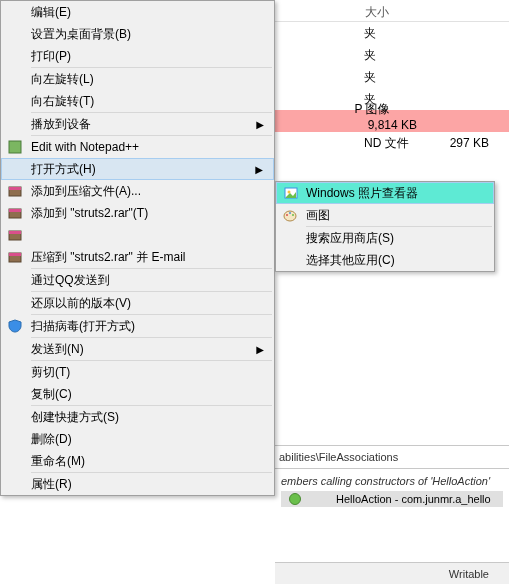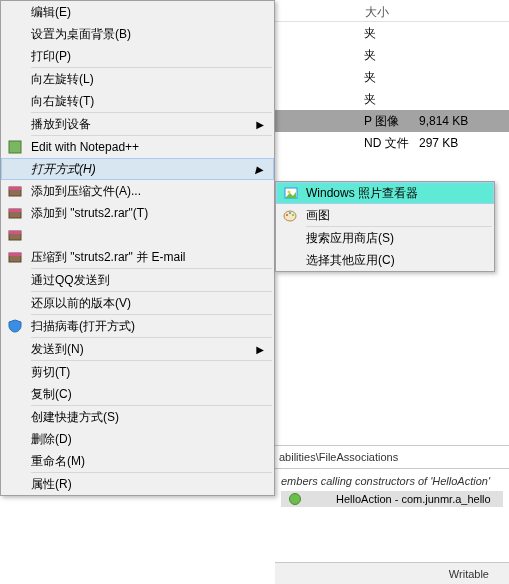--- a/index.html
+++ b/index.html
@@ -31,21 +31,20 @@
     padding-left: 30px;
     padding-right: 10px;
     position: relative;
     cursor: default;
   }
   .context-menu .item.hover {
     background: #d8e6f2;
     border: 1px solid #a7cdf0;
     padding-left: 29px;
     padding-right: 9px;
-    font-style: italic;
   }
   .context-menu .sep {
     height: 1px;
     background: #d7d7d7;
     margin-left: 30px;
     margin-right: 2px;
   }
   .context-menu .icon {
     position: absolute;
     left: 6px;
@@ -126,24 +125,25 @@
     align-items: center;
     height: 22px;
     padding-right: 20px;
   }
   .explorer .row .type {
     width: 55px;
     text-align: left;
   }
   .explorer .row .size {
     width: 70px;
-    text-align: left;
+    text-align: right;
   }
   .explorer .row.sel {
-    background: #a3a3a3;
+    background: #fca5a5;
+    flex-direction: column;
   }
 
   
   .ide {
     position: absolute;
     left: 275px;
     top: 445px;
     width: 234px;
     height: 140px;
     background: #fff;

